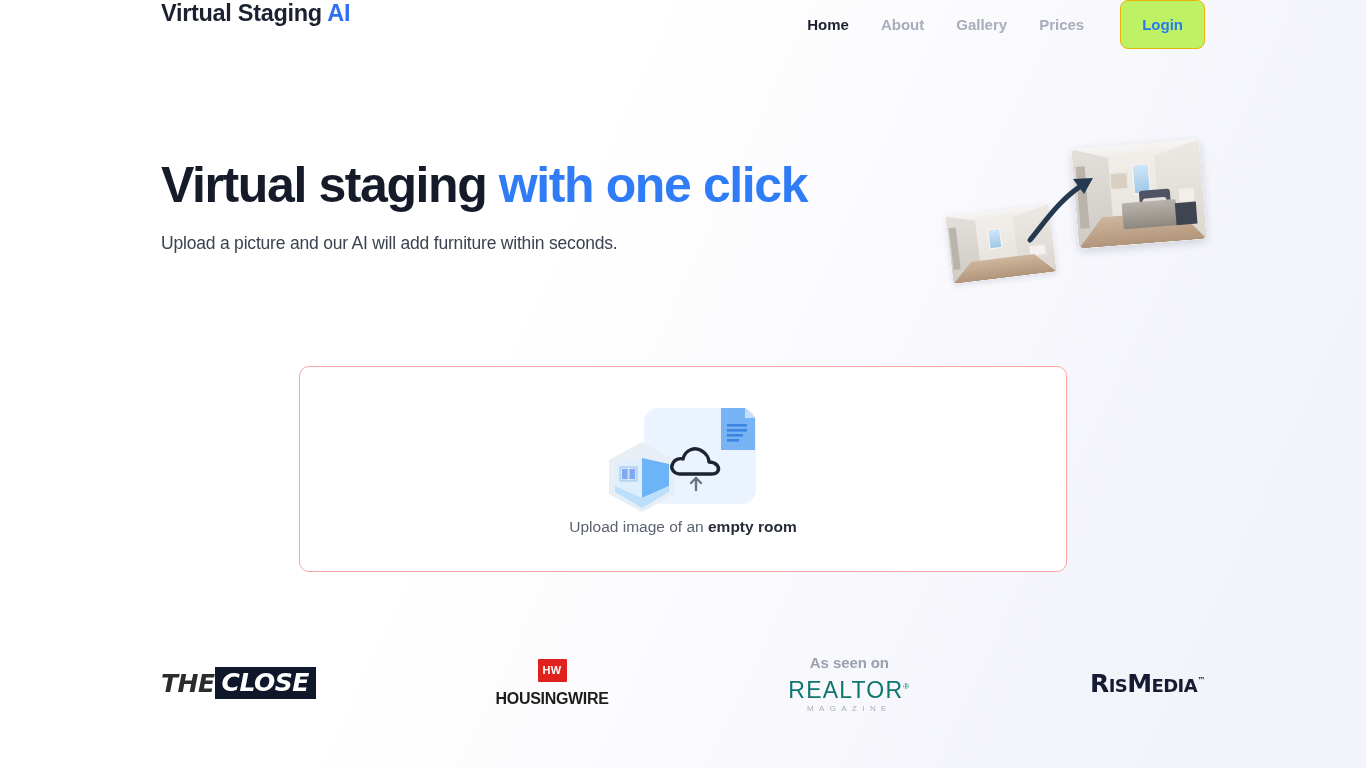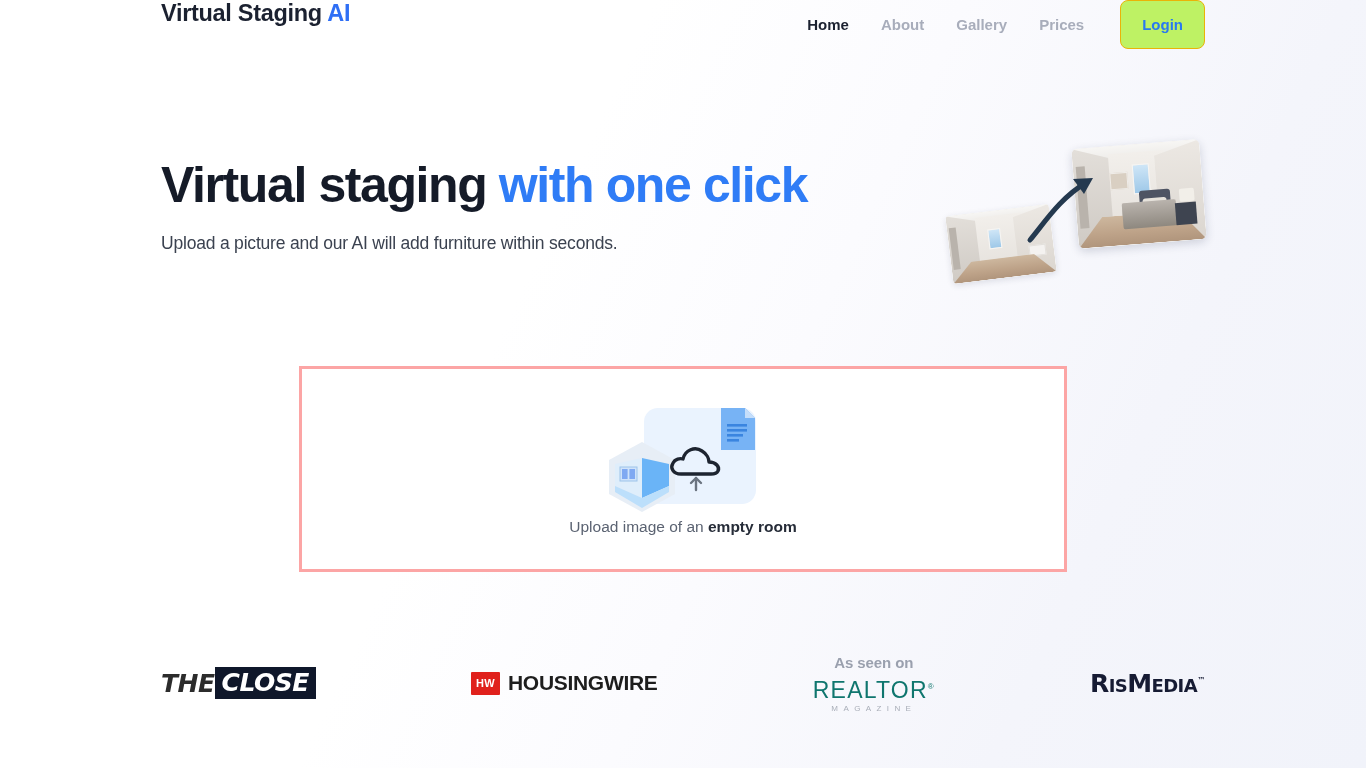--- a/index.html
+++ b/index.html
@@ -201,22 +201,22 @@
     background: #f2efe9; border-radius: 2px;
   }
 
   .hero-arrow { position: absolute; left: 0; top: 0; width: 290px; height: 160px; }
 
   
   .upload-box {
     position: absolute;
     left: 299px; top: 366px;
     width: 768px; height: 206px;
-    border: 3px solid #fca5a5;
-    border-radius: 0;
+    border: 1px solid #fca5a5;
+    border-radius: 10px;
     background: #ffffff;
     cursor: pointer;
     display: flex;
     flex-direction: column;
     align-items: center;
     justify-content: center;
   }
   .upload-graphic {
     position: relative;
     width: 160px; height: 112px;
@@ -265,35 +265,35 @@
     letter-spacing: -0.5px;
   }
   .logo-close .lc-the { color: #2c2c2c; }
   .logo-close .lc-close {
     color: #ffffff;
     background: #0f172a;
     padding: 1px 7px 2px 7px;
   }
 
   
-  .logo-hw { display: flex; align-items: center; gap: 8px; }
+  .logo-hw { display: flex; align-items: center; gap: 8px; flex-direction: column; }
   .logo-hw .hw-badge {
     background: #e0211c;
     color: #fff;
     font-weight: bold;
     font-size: 11px;
     letter-spacing: 0.3px;
     padding: 6px 5px;
     line-height: 1;
     border-radius: 1px;
   }
   .logo-hw .hw-word {
     color: #1d1d1d;
     font-weight: bold;
-    font-size: 21px;
+    font-size: 16px;
     letter-spacing: -0.3px;
   }
 
   
   .logo-realtor-cell { position: relative; }
   .as-seen {
     font-size: 15px;
     font-weight: bold;
     color: #9aa0ae;
     margin-bottom: 8px;

